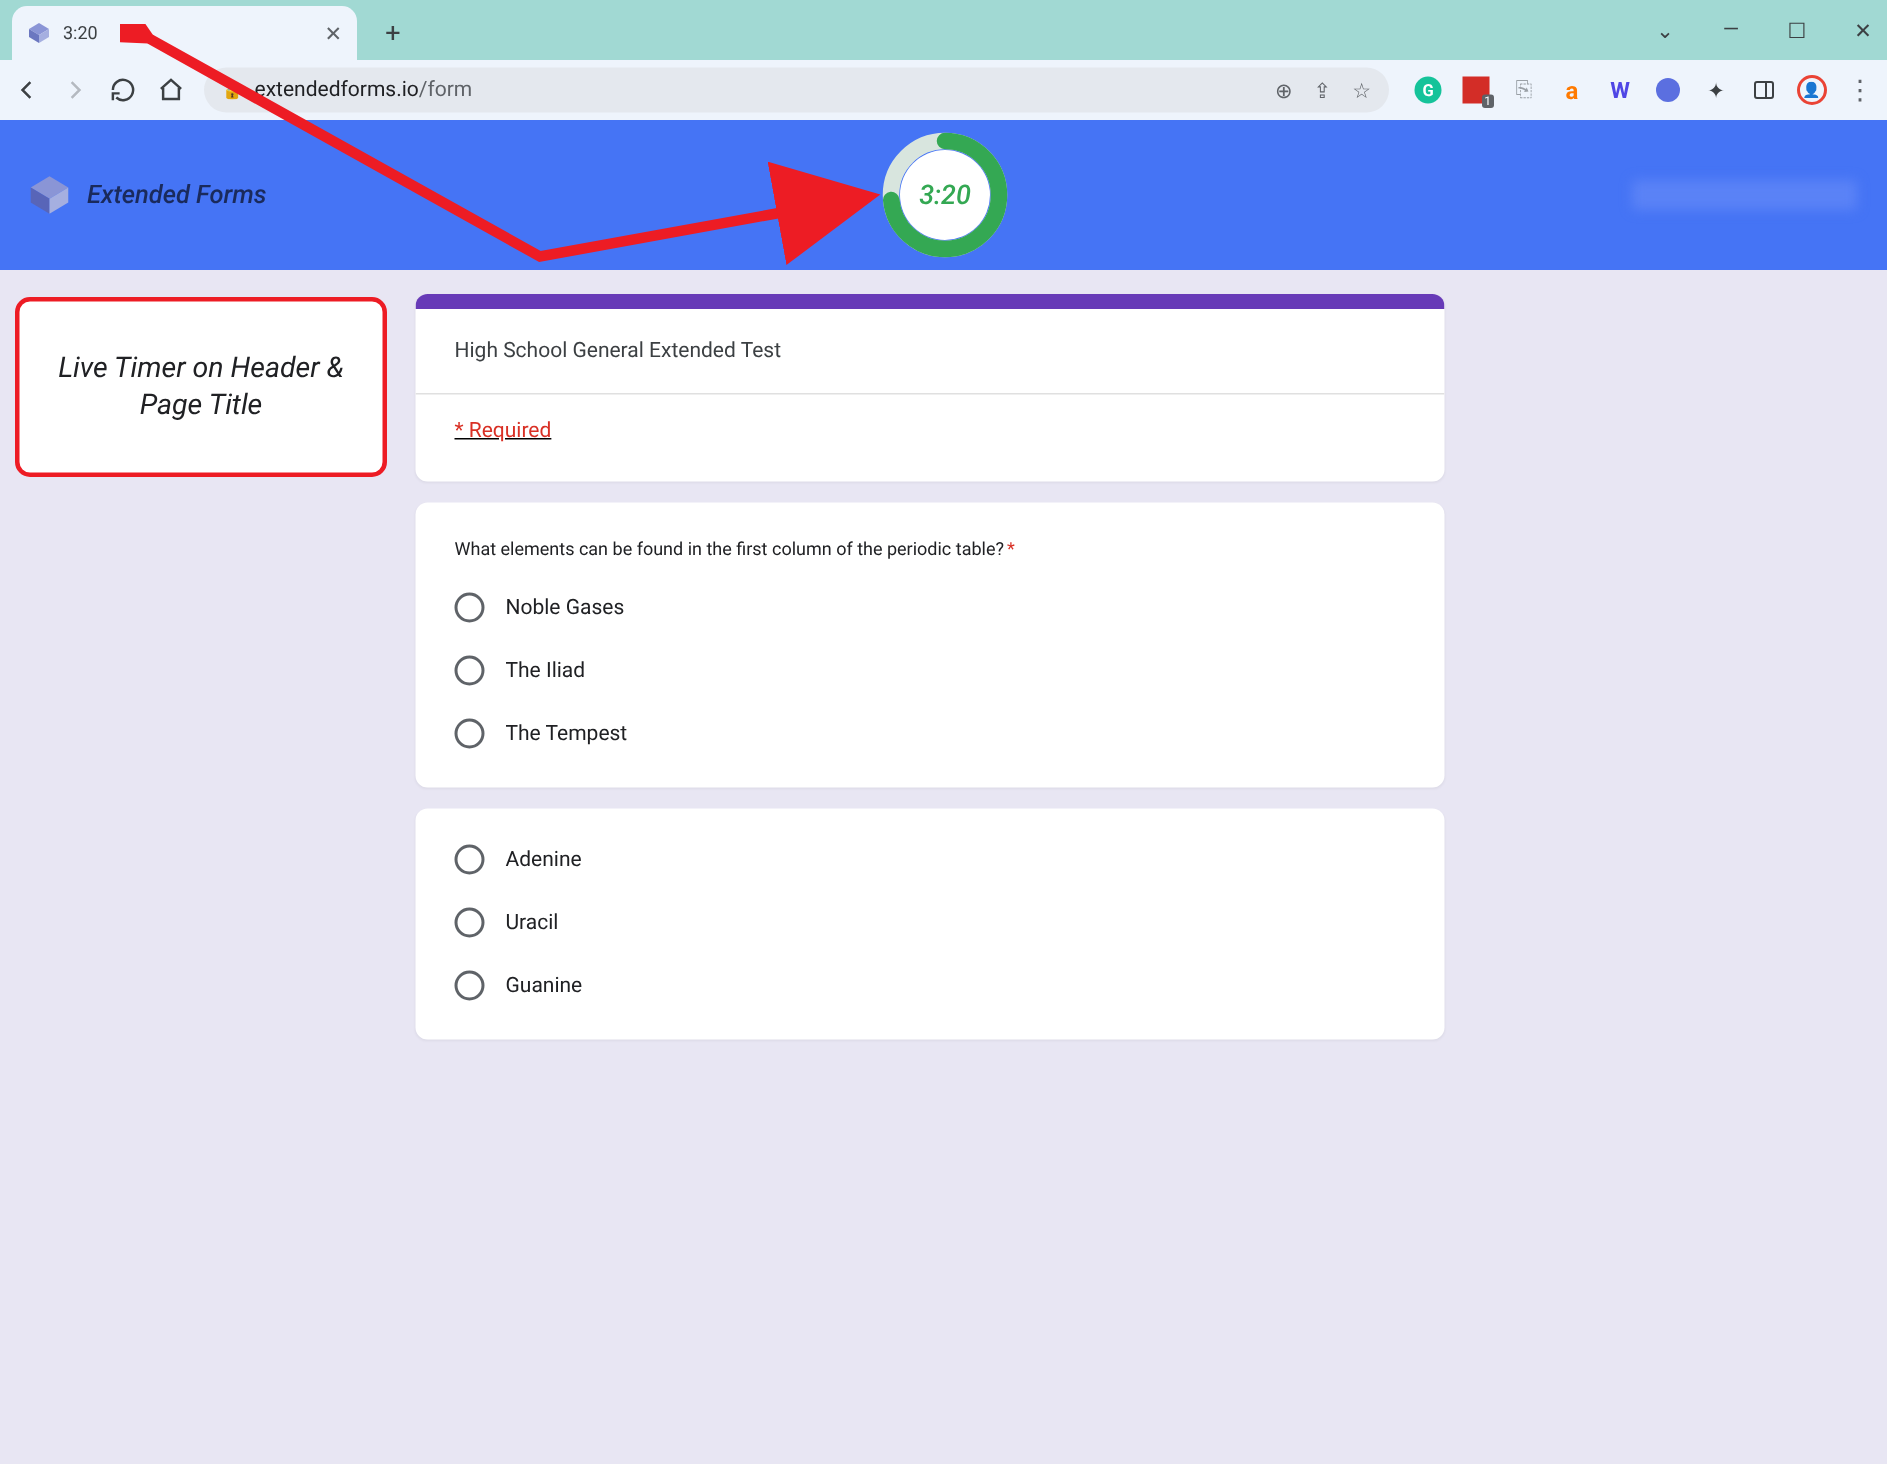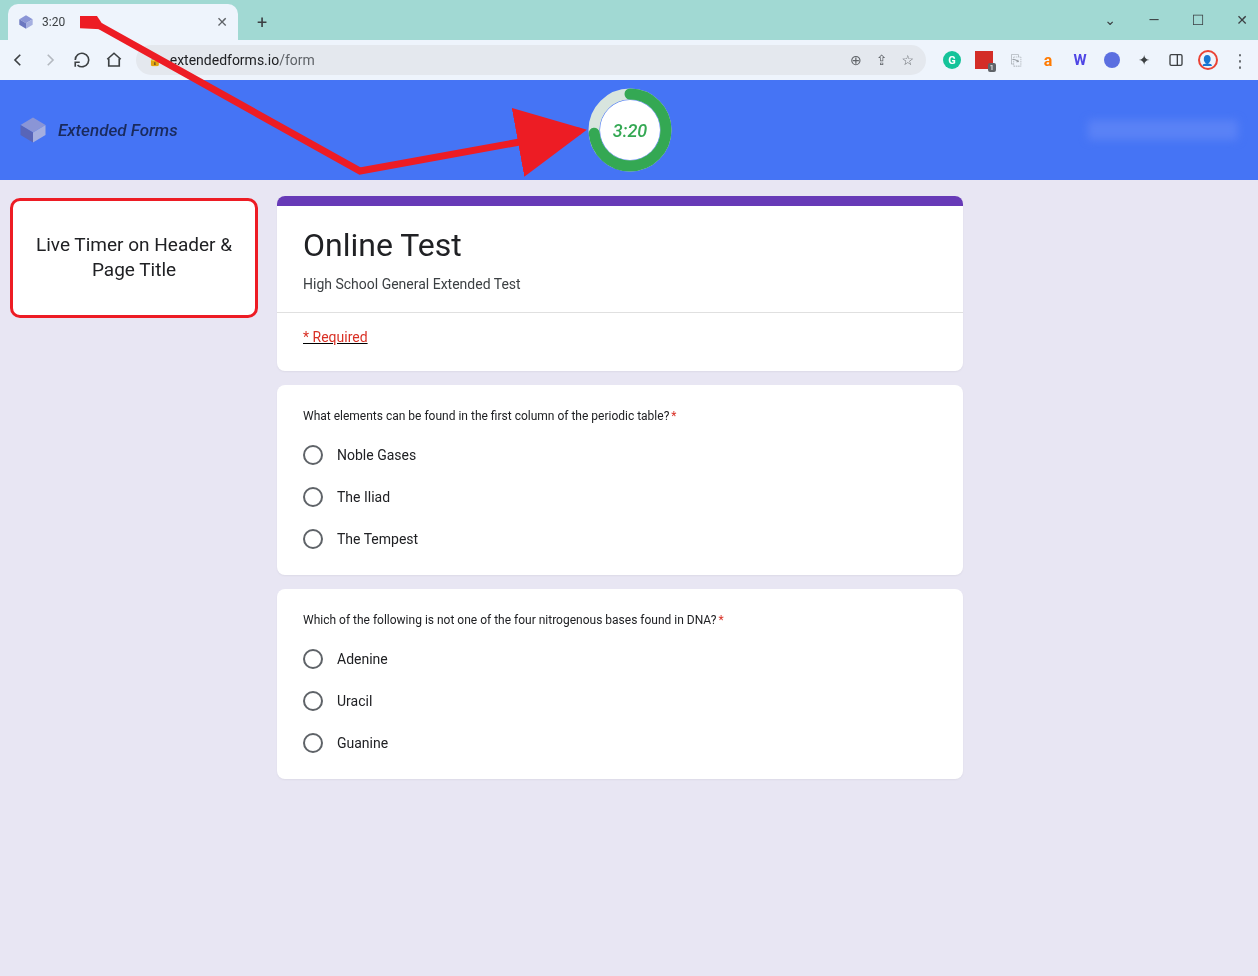--- a/index.html
+++ b/index.html
@@ -233,20 +233,21 @@
     border: 3px solid #ed1c24;
     border-radius: 10px;
     display:flex;
     align-items:center;
     justify-content:center;
     text-align:center;
     font-size: 19px;
     color: #202124;
     padding: 10px 14px;
     line-height: 1.3;
+    font-style: italic;
   }
   .arrow-svg {
     position: absolute;
     left: 80px;
     top: 16px;
     pointer-events: none;
   }
 </style>
 </head>
 <body>
@@ -355,21 +356,20 @@
     </svg>
     <div class="timer-inner">3:20</div>
   </div>
   <div class="user-email-blur"></div>
 </div>
 
 <div class="content">
   <div class="form-container">
 
     <div class="card header-card">
-      <div class="form-title">Online Test</div>
       <div class="form-desc">High School General Extended Test</div>
       <div class="required-divider">
         <div class="required-text">* Required</div>
       </div>
     </div>
 
     <div class="card">
       <div class="question-text">
         <span>What elements can be found in the first column of the periodic table?</span><span class="required-star">*</span>
       </div>
@@ -381,23 +381,20 @@
         <span class="radio"></span>
         <span>The Iliad</span>
       </div>
       <div class="option-row">
         <span class="radio"></span>
         <span>The Tempest</span>
       </div>
     </div>
 
     <div class="card">
-      <div class="question-text">
-        <span>Which of the following is not one of the four nitrogenous bases found in DNA?</span><span class="required-star">*</span>
-      </div>
       <div class="option-row">
         <span class="radio"></span>
         <span>Adenine</span>
       </div>
       <div class="option-row">
         <span class="radio"></span>
         <span>Uracil</span>
       </div>
       <div class="option-row">
         <span class="radio"></span>

